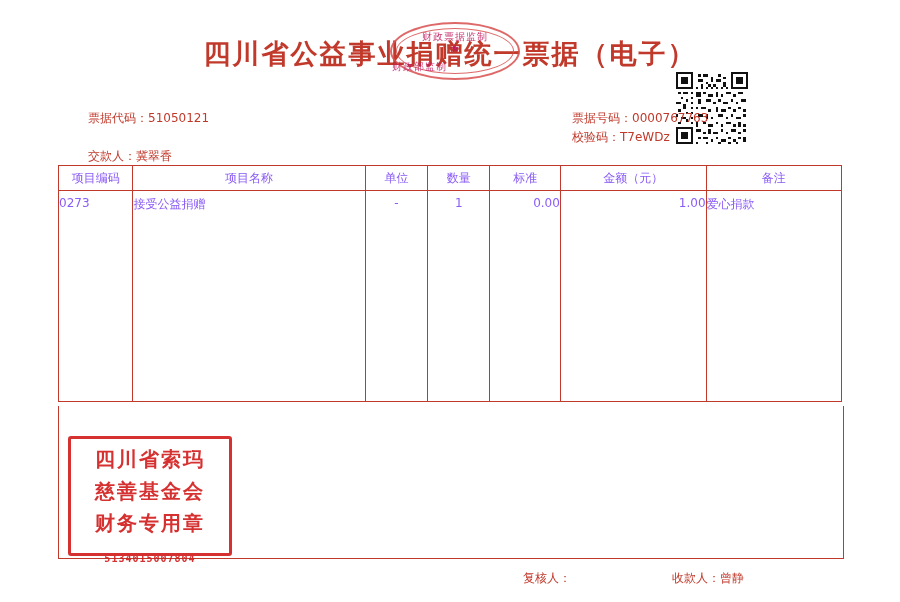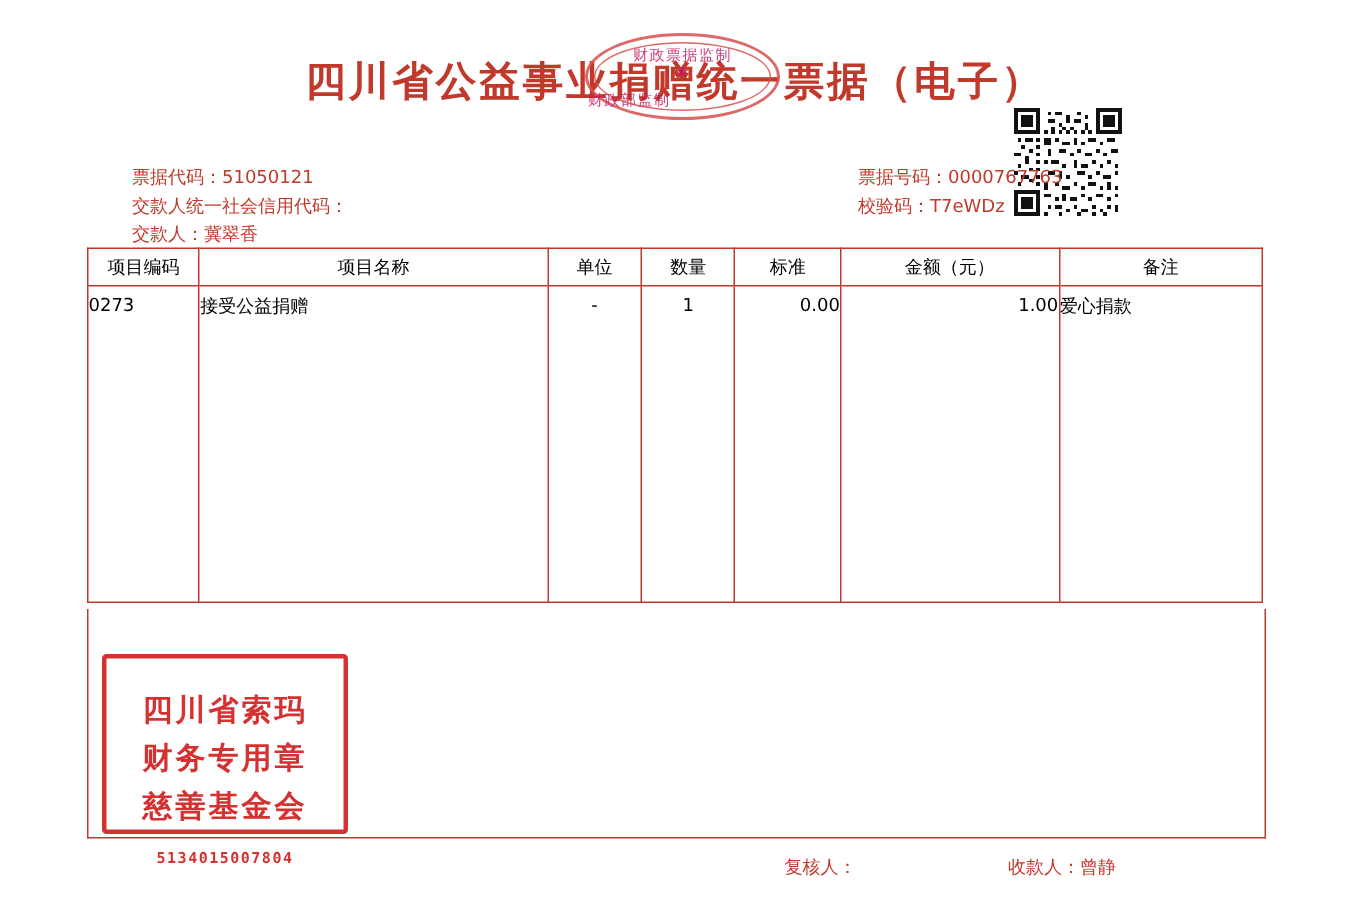--- a/index.html
+++ b/index.html
@@ -109,21 +109,21 @@
 
   
   .tbl {
     position: absolute;
     left: 58px;
     top: 165px;
     width: 784px;
     border-collapse: collapse;
     font-size: 12px;
     font-family: "DejaVu Sans", sans-serif;
-    color: #000000;
+    color: #8b5cf6;
   }
   .tbl th, .tbl td {
     border: 1px solid #c0392b;
     padding: 0;
   }
   .tbl thead th {
     height: 24px;
     font-weight: normal;
     text-align: center;
   }
@@ -190,21 +190,21 @@
     color: #d32020;
     text-align: center;
     opacity: .92;
   }
   .sq-seal .l {
     font-family: "DejaVu Serif", serif;
     font-weight: bold;
     letter-spacing: 2px;
     white-space: nowrap;
   }
-  .sq-seal .l1 { font-size: 20px; margin-top: 21px; }
+  .sq-seal .l1 { font-size: 20px; margin-top: 7px; }
   .sq-seal .l2 { font-size: 20px; margin-top: 5px; }
   .sq-seal .l3 { font-size: 20px; margin-top: 5px; }
   .sq-seal .l4 {
     font-size: 10px;
     margin-top: 16px;
     letter-spacing: 1px;
     font-family: "DejaVu Sans Mono", monospace;
     font-weight: bold;
   }
   
@@ -360,23 +360,20 @@
         <rect x="17" y="28" width="1" height="1"></rect>
           <rect x="21" y="28" width="1" height="1"></rect>
         <rect x="24" y="28" width="1" height="1"></rect>
       </g>
     </svg>
   </div>
 
   <div class="meta meta-left m-row1">
     <span>票据代码：</span><span>51050121</span>
   </div>
-  <div class="meta meta-left m-row2">
-    <span>交款人统一社会信用代码：</span><span></span>
-  </div>
   <div class="meta meta-left m-row3">
     <span>交款人：</span><span>冀翠香</span>
   </div>
 
   <div class="meta meta-right m-row1">
     <span>票据号码：</span><span>0000767763</span>
   </div>
   <div class="meta meta-right m-row2">
     <span>校验码：</span><span>T7eWDz</span>
   </div>
@@ -404,22 +401,22 @@
         <td class="c-remark">爱心捐款</td>
       </tr>
     </tbody>
   </table>
 
 
   <div class="bottom-box"></div>
 
   <div class="sq-seal">
     <div class="l l1">四川省索玛</div>
+    <div class="l l2">慈善基金会</div>
     <div class="l l3">财务专用章</div>
-    <div class="l l2">慈善基金会</div>
     <div class="l4">5134015007804</div>
   </div>
 
   <div class="footer f-check">
     <span>复核人：</span><span></span>
   </div>
   <div class="footer f-payee">
     <span>收款人：</span><span>曾静</span>
   </div>
 

